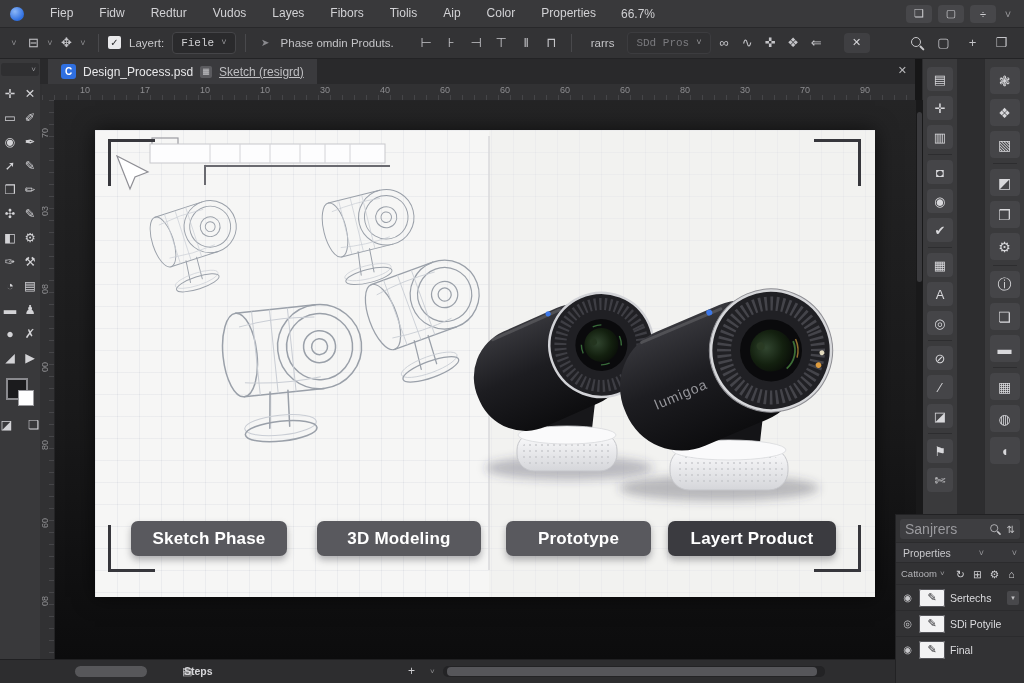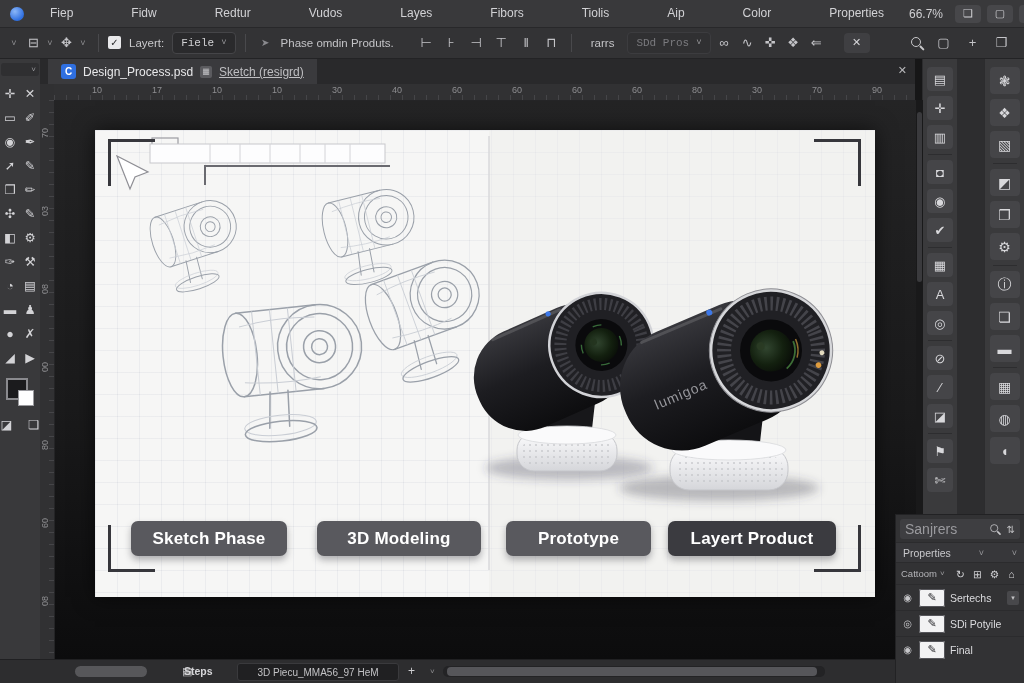--- a/index.html
+++ b/index.html
@@ -52,21 +52,21 @@
             display:flex;align-items:center;justify-content:center;font-weight:bold;}
   .doc-title{font-size:12px;color:#e8e8ea;}
   .doc-sub-icon{width:12px;height:12px;background:#5b5b5f;border-radius:2px;color:#c5c5c8;font-size:8px;
                 display:flex;align-items:center;justify-content:center;}
   .doc-subtitle{font-size:12px;color:#bfbfc2;text-decoration:underline;}
   .tab-close{position:absolute;right:8px;top:5px;color:#b8b8bb;font-size:11px;}
 
   
   .ruler-corner{position:absolute;top:84px;left:40px;width:14px;height:16px;background:#303032;
                 border-right:1px solid #242426;border-bottom:1px solid #242426;z-index:25;}
-  .hruler{position:absolute;top:84px;left:54px;right:109px;height:16px;background:#313133;
+  .hruler{position:absolute;top:84px;left:42px;right:109px;height:16px;background:#313133;
           border-bottom:1px solid #242426;z-index:25;overflow:hidden;
           background-image:repeating-linear-gradient(90deg,#454548 0 1px,transparent 1px 12px);
           background-size:100% 5px;background-position:0 11px;background-repeat:no-repeat;}
   .hr-num{position:absolute;top:1px;font-size:9px;color:#8e8e91;}
   .vruler{position:absolute;top:100px;left:40px;width:14px;bottom:23px;background:#313133;
           border-right:1px solid #242426;z-index:25;overflow:hidden;
           background-image:repeating-linear-gradient(180deg,#454548 0 1px,transparent 1px 12px);
           background-size:5px 100%;background-position:9px 0;background-repeat:no-repeat;}
   .vr-num{position:absolute;left:0px;font-size:9px;color:#8e8e91;transform:rotate(-90deg);}
 
@@ -158,21 +158,21 @@
   .h-scroll{position:absolute;left:443px;top:6px;width:382px;height:11px;background:#232325;border-radius:5px;}
   .h-scroll .thumb{position:absolute;left:4px;right:8px;top:1px;bottom:1px;background:#56565a;border-radius:4px;}
 </style>
 </head>
 <body>
 
 <div id="app">
 
   <div class="menubar">
     <div class="logo"></div>
-    <div id="menu-items" style="display:flex;gap:32px;">
+    <div id="menu-items" style="display:flex;">
         <div class="menu-item">Fiep</div>
         <div class="menu-item">Fidw</div>
         <div class="menu-item">Redtur</div>
         <div class="menu-item">Vudos</div>
         <div class="menu-item">Layes</div>
         <div class="menu-item">Fibors</div>
         <div class="menu-item">Tiolis</div>
         <div class="menu-item">Aip</div>
         <div class="menu-item">Color</div>
         <div class="menu-item">Properties</div>
@@ -521,21 +521,20 @@
           <span class="lp-thumb">✎</span>
           <span class="lp-name">Final</span>
         </div>
       </div>
   </div>
 
   <div class="statusbar">
     <div class="status-pill"></div>
     <div class="sb-icon">▤</div>
     <div class="sb-steps">Steps</div>
-    <div class="sb-tab">3D Piecu_MMA56_97 HeM</div>
     <div class="sb-add">+</div>
     <div class="sb-chev">˅</div>
     <div class="h-scroll">
       <div class="thumb"></div>
     </div>
   </div>
 
 </div>
 
 </body></html>

